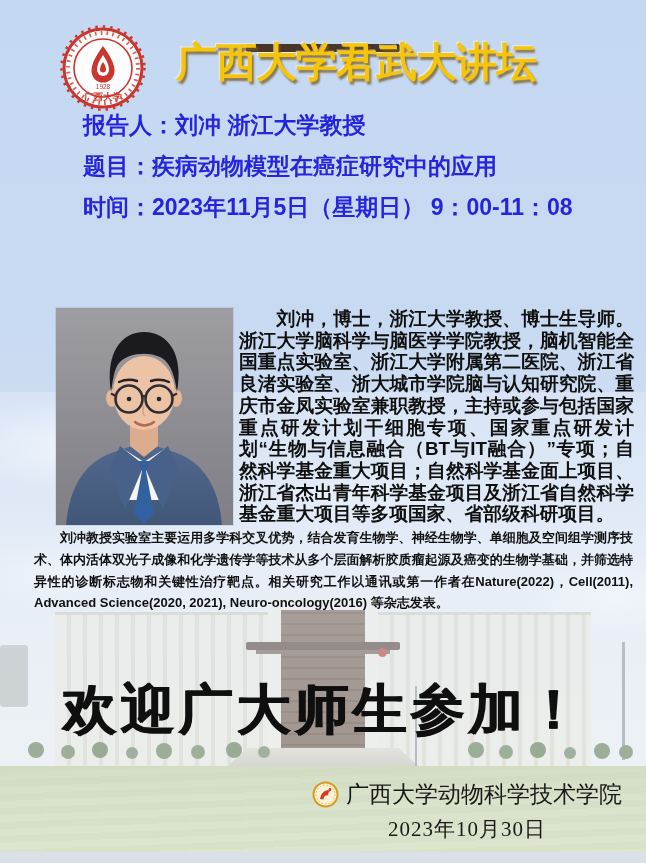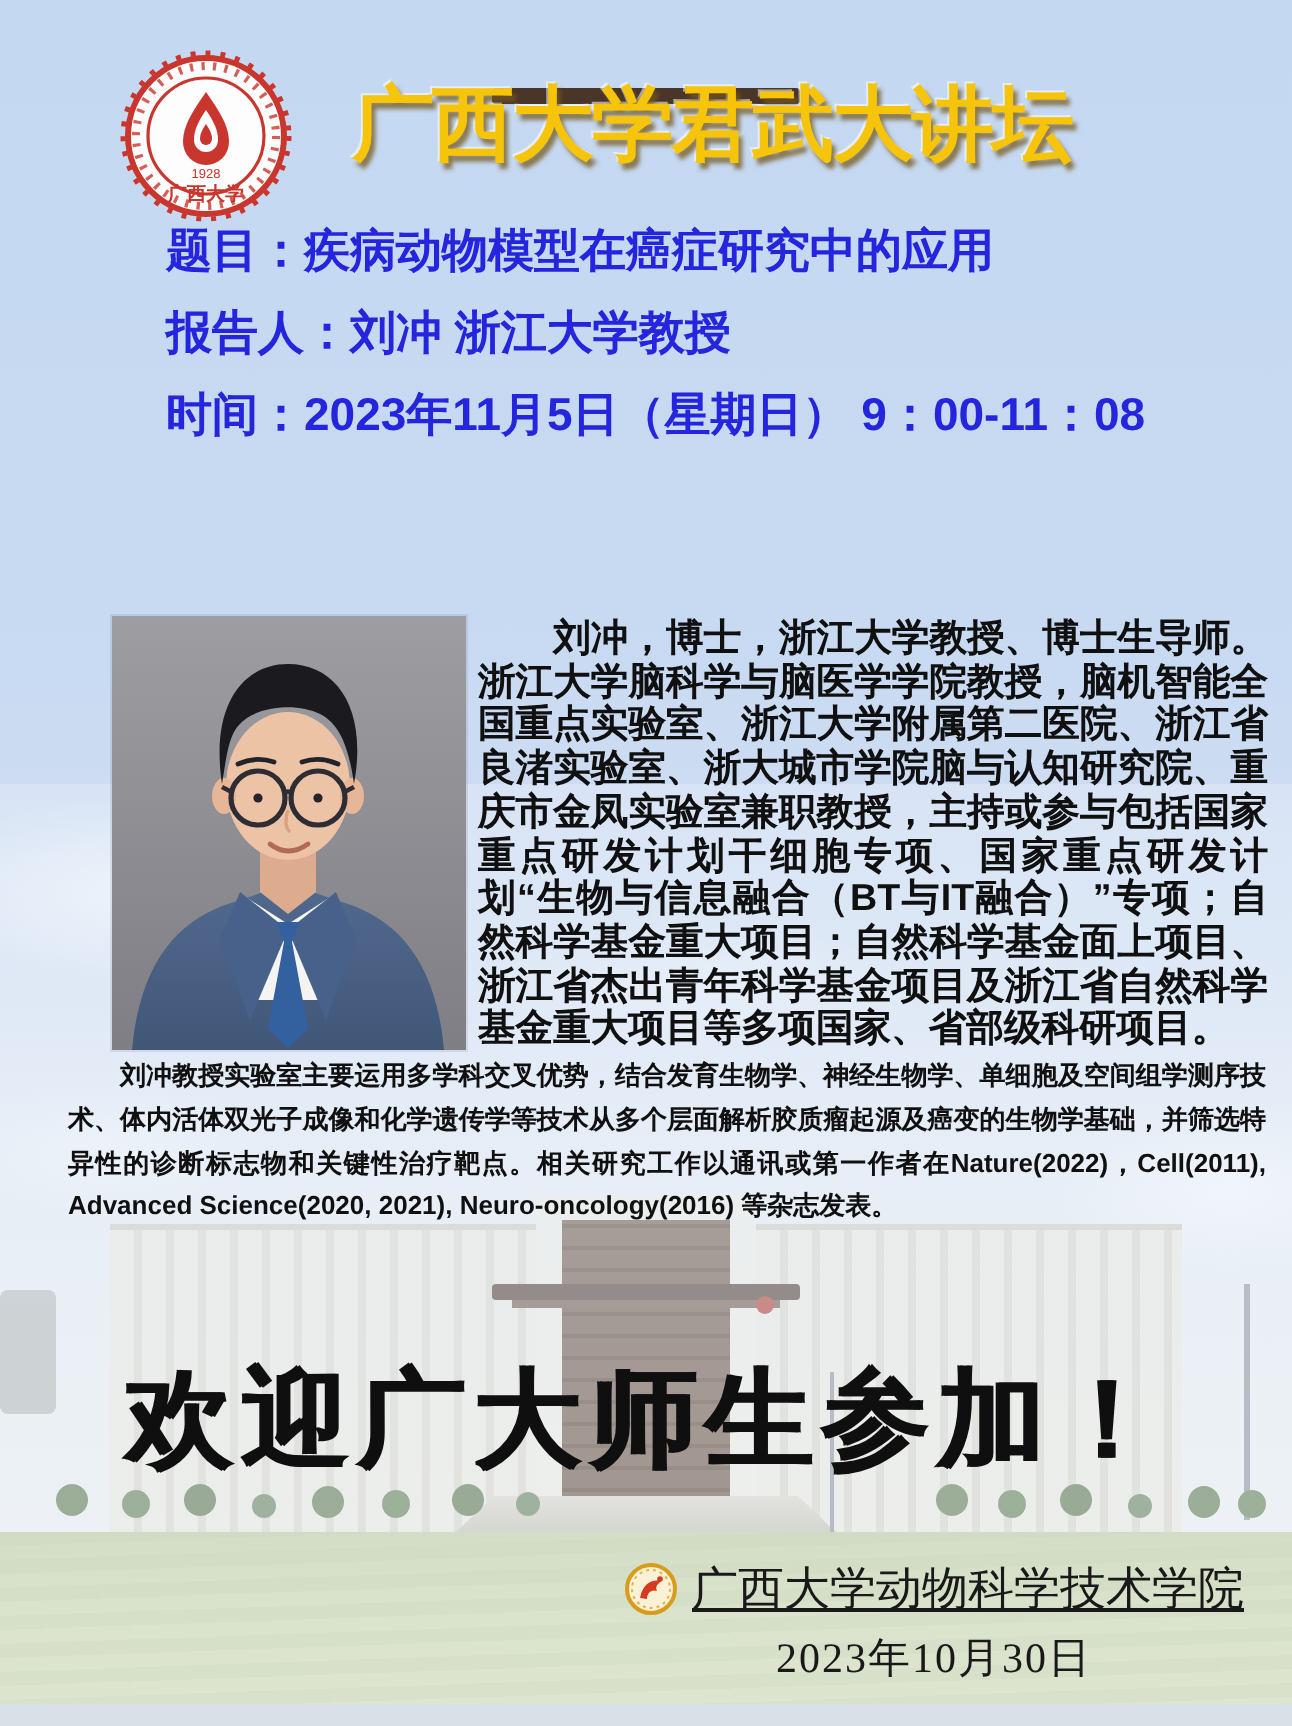--- a/index.html
+++ b/index.html
@@ -50,21 +50,21 @@
   .bio-text{font-size:18.8px;line-height:21.7px;font-weight:bold;color:#101010;text-align:justify;text-indent:2em;}
   .bio-p1{width:396px;}
   .bio-p2{position:absolute;left:34px;top:527px;width:599px;font-size:13px;line-height:21.8px;}
   .welcome{
     position:absolute;left:0;top:674px;width:646px;text-align:center;
     font-family:"DejaVu Serif",serif;font-weight:bold;
     font-size:54px;letter-spacing:4px;color:#0f0f0f;white-space:nowrap;
     text-shadow:1.5px 0 0 currentColor;
   }
   .footer{position:absolute;right:24px;top:779px;text-align:center;font-family:"Liberation Serif",serif;color:#191919;}
-  .org-line{display:flex;align-items:center;gap:7px;font-size:23px;white-space:nowrap;text-decoration:underline;}
+  .org-line{display:flex;align-items:center;gap:7px;font-size:23px;white-space:nowrap;}
   .date-line{font-size:21px;margin-top:5px;letter-spacing:1px;}
 </style>
 </head>
 <body>
 
 <div class="poster">
 
   <div class="scene">
     <div class="cloud c1"></div>
     <div class="cloud c3"></div>
@@ -106,22 +106,22 @@
         <path d="M43 30 C39 36 37 40 37 45 a6 6 0 0 0 12 0 C49 40 47 36 43 30 Z" fill="#ffffff"></path>
         <path d="M43 37 C41 40 40 42 40 44.5 a3 3 0 0 0 6 0 C46 42 45 40 43 37 Z" fill="#c8362e"></path>
         <text x="43" y="64" font-size="6.5" fill="#c8362e" text-anchor="middle">1928</text>
         <text x="43" y="75" font-size="9.5" font-weight="bold" fill="#c8362e" text-anchor="middle">广西大学</text>
       </svg>
     </div>
 
     <div class="title">广西大学君武大讲坛</div>
 
     <div class="details">
+      <div class="detail-line"><span>报告人：</span><span>刘冲  浙江大学教授</span></div>
       <div class="detail-line"><span>题目：</span><span>疾病动物模型在癌症研究中的应用</span></div>
-      <div class="detail-line"><span>报告人：</span><span>刘冲  浙江大学教授</span></div>
       <div class="detail-line"><span>时间：</span><span>2023年11月5日（星期日） 9：00-11：08</span></div>
     </div>
 
     <div class="bio-row">
       <div class="speaker-photo">
         <svg viewBox="0 0 177 217" width="177" height="217">
           <defs>
             <linearGradient id="pbg" x1="0" y1="0" x2="0" y2="1">
               <stop offset="0" stop-color="#9d9da2"></stop>
                 <stop offset="1" stop-color="#7e7e84"></stop>

